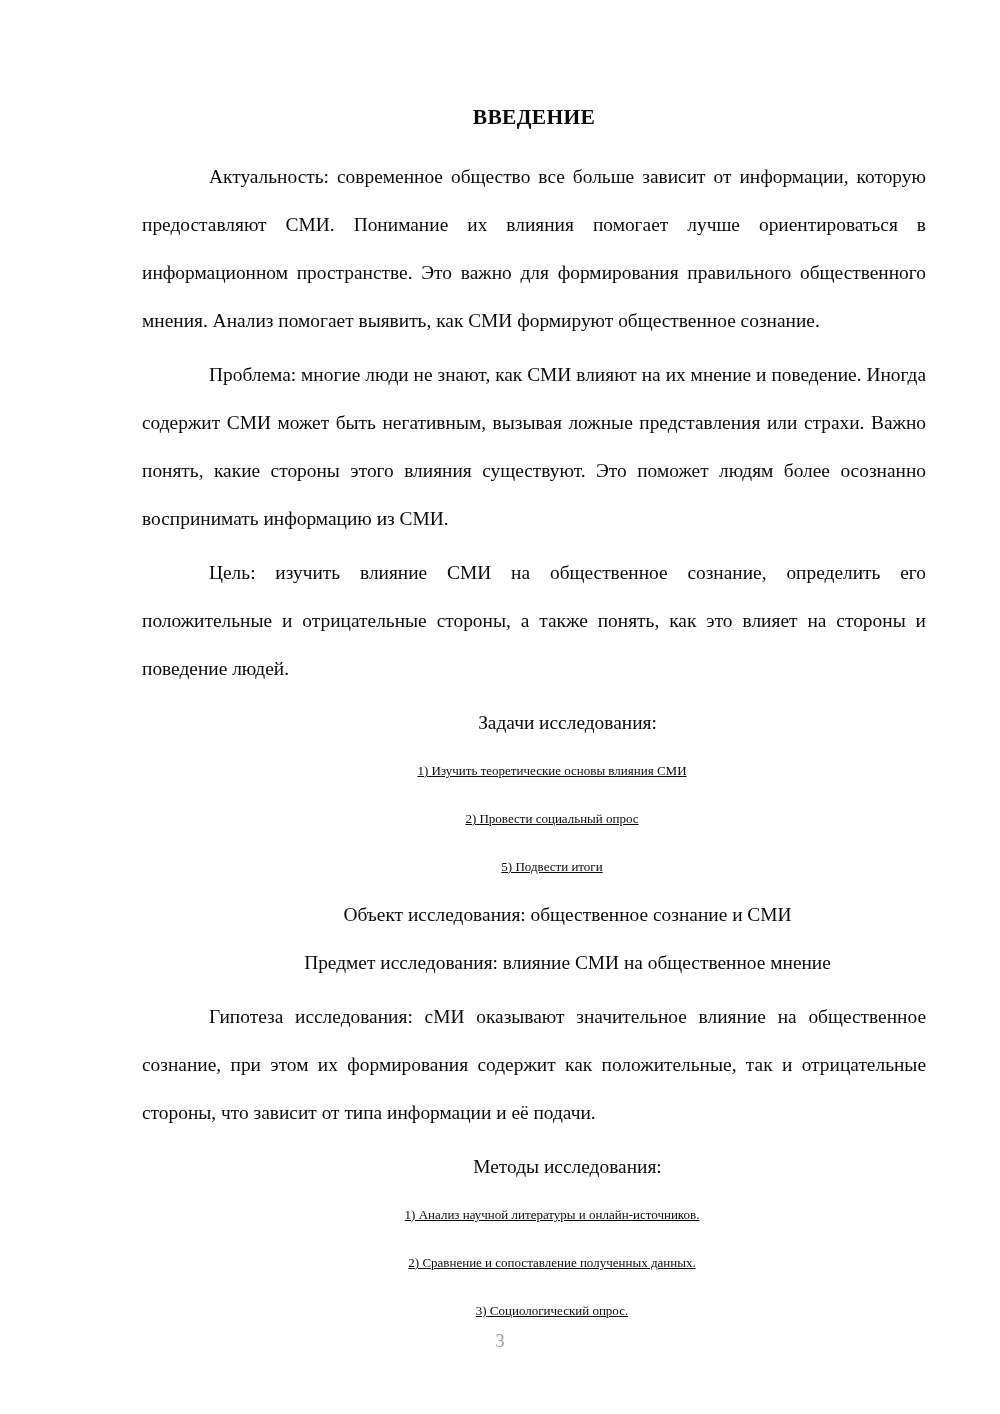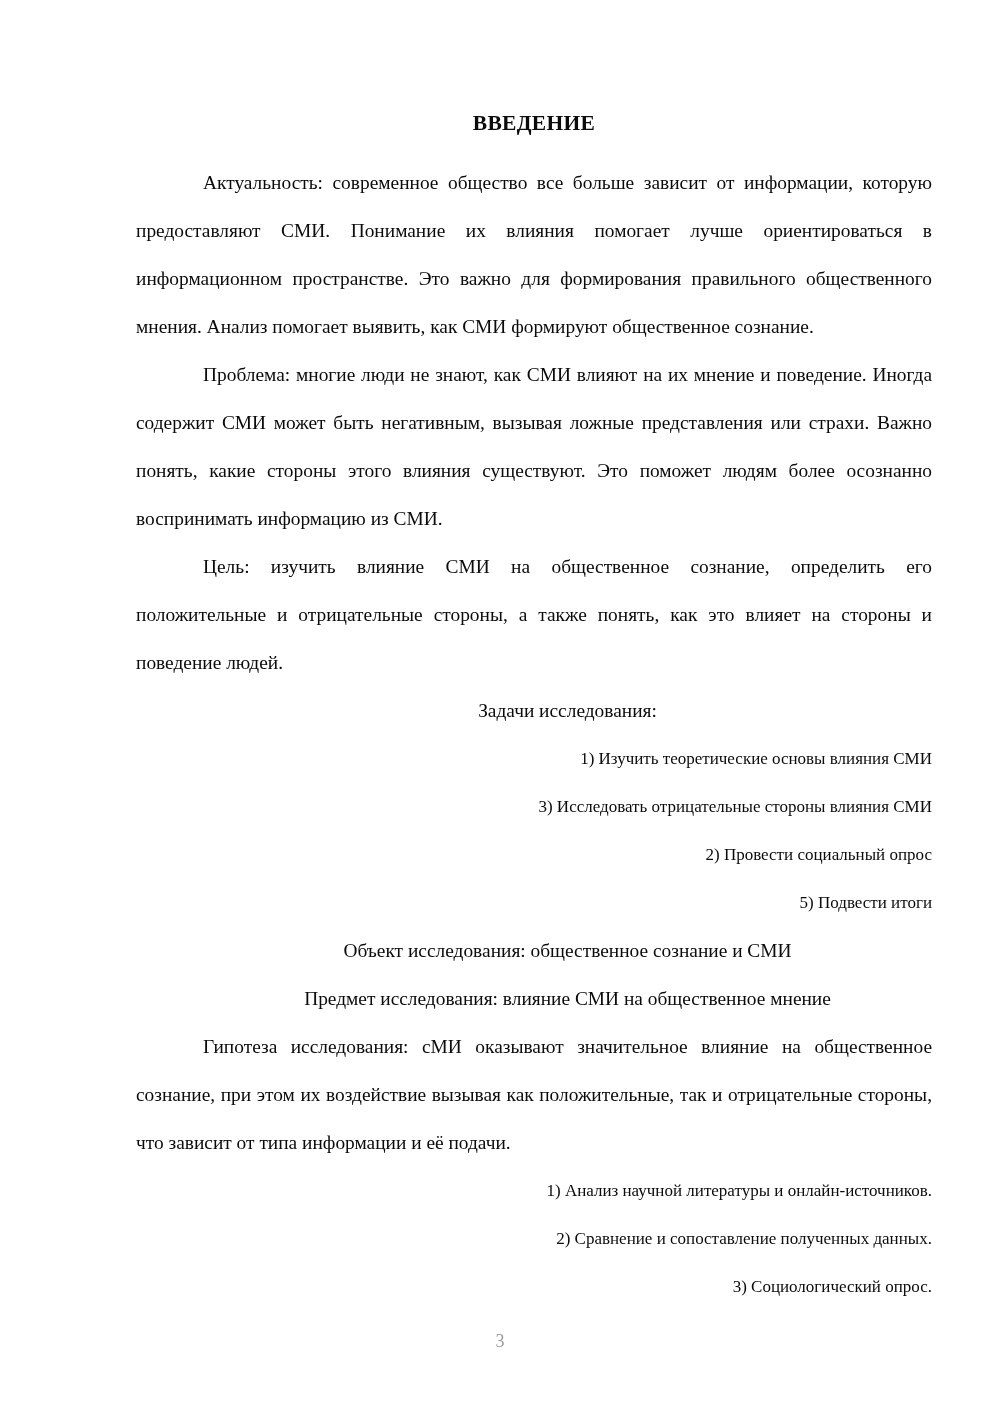--- a/index.html
+++ b/index.html
@@ -13,52 +13,53 @@
     height: 1414px;
     background: #ffffff;
     margin: 0 auto;
     overflow: hidden;
     font-family: "Liberation Serif", "DejaVu Serif", serif;
     color: #0b0b0b;
   }
   .content {
     position: absolute;
     left: 136px;
-    top: 12px;
+    top: 6px;
     width: 796px; 
   }
   .doc-title {
     font-size: 21.5px;
     font-weight: bold;
     text-align: center;
     letter-spacing: 0.3px;
     margin: 0;
     padding-top: 96px;
     line-height: 30px;
   }
   .para {
     font-size: 19.4px;
     line-height: 48px;
     text-align: justify;
     text-justify: inter-word;
-    margin: 0;
+    margin: 6px;
     text-indent: 67px;
     hyphens: none;
   }
   .para.first {
     margin-top: 21px;
   }
   
   .list-line {
-    font-size: 17px;
+    font-size: 13px;
     line-height: 48px;
-    text-align: right;
+    text-align: center;
     margin: 0;
     text-indent: 0;
     padding-left: 36px;
+    text-decoration: underline;
   }
   .label-line {
     font-size: 19.4px;
     line-height: 48px;
     text-align: center;
     margin: 0;
     text-indent: 67px;
   }
   .page-number {
     position: absolute;
@@ -81,30 +82,30 @@
 
     <p class="para first">Актуальность: современное общество все больше зависит от информации, которую предоставляют СМИ. Понимание их влияния помогает лучше ориентироваться в информационном пространстве. Это важно для формирования правильного общественного мнения. Анализ помогает выявить, как СМИ формируют общественное сознание.</p>
 
     <p class="para">Проблема: многие люди не знают, как СМИ влияют на их мнение и поведение. Иногда содержит СМИ может быть негативным, вызывая ложные представления или страхи. Важно понять, какие стороны этого влияния существуют. Это поможет людям более осознанно воспринимать информацию из СМИ.</p>
 
     <p class="para">Цель: изучить влияние СМИ на общественное сознание, определить его положительные и отрицательные стороны, а также понять, как это влияет на стороны и поведение людей.</p>
 
     <p class="label-line">Задачи исследования:</p>
 
     <p class="list-line">1) Изучить теоретические основы влияния СМИ</p>
-    <p class="list-line">3) Исследовать отрицательные стороны влияния СМИ</p>
     <p class="list-line">2) Провести социальный опрос</p>
     <p class="list-line">5) Подвести итоги</p>
 
     <p class="label-line">Объект исследования: общественное сознание и СМИ</p>
 
     <p class="label-line">Предмет исследования: влияние СМИ на общественное мнение</p>
 
-    <p class="para">Гипотеза исследования: сМИ оказывают значительное влияние на общественное сознание, при этом их воздействие вызывая как положительные, так и отрицательные стороны, что зависит от типа информации и её подачи.</p>
+    <p class="para">Гипотеза исследования: сМИ оказывают значительное влияние на общественное сознание, при этом их формирования содержит как положительные, так и отрицательные стороны, что зависит от типа информации и её подачи.</p>
 
+    <p class="label-line">Методы исследования:</p>
 
     <p class="list-line">1) Анализ научной литературы и онлайн-источников.</p>
     <p class="list-line">2) Сравнение и сопоставление полученных данных.</p>
     <p class="list-line">3) Социологический опрос.</p>
 
   </div>
 
   <div class="page-number">3</div>
 </div>
 

